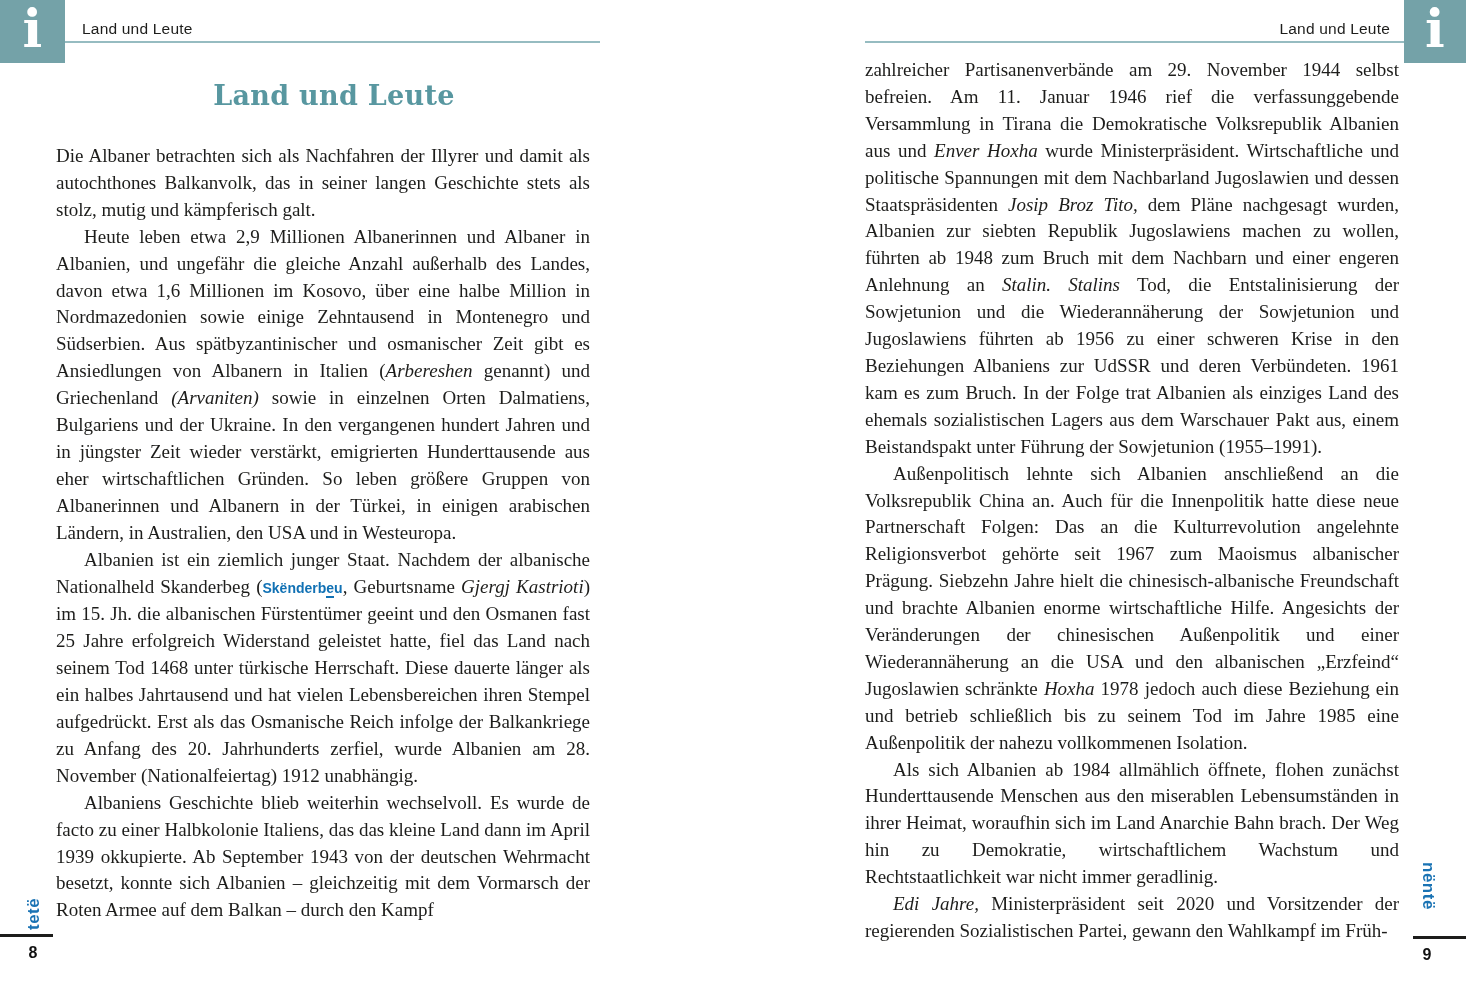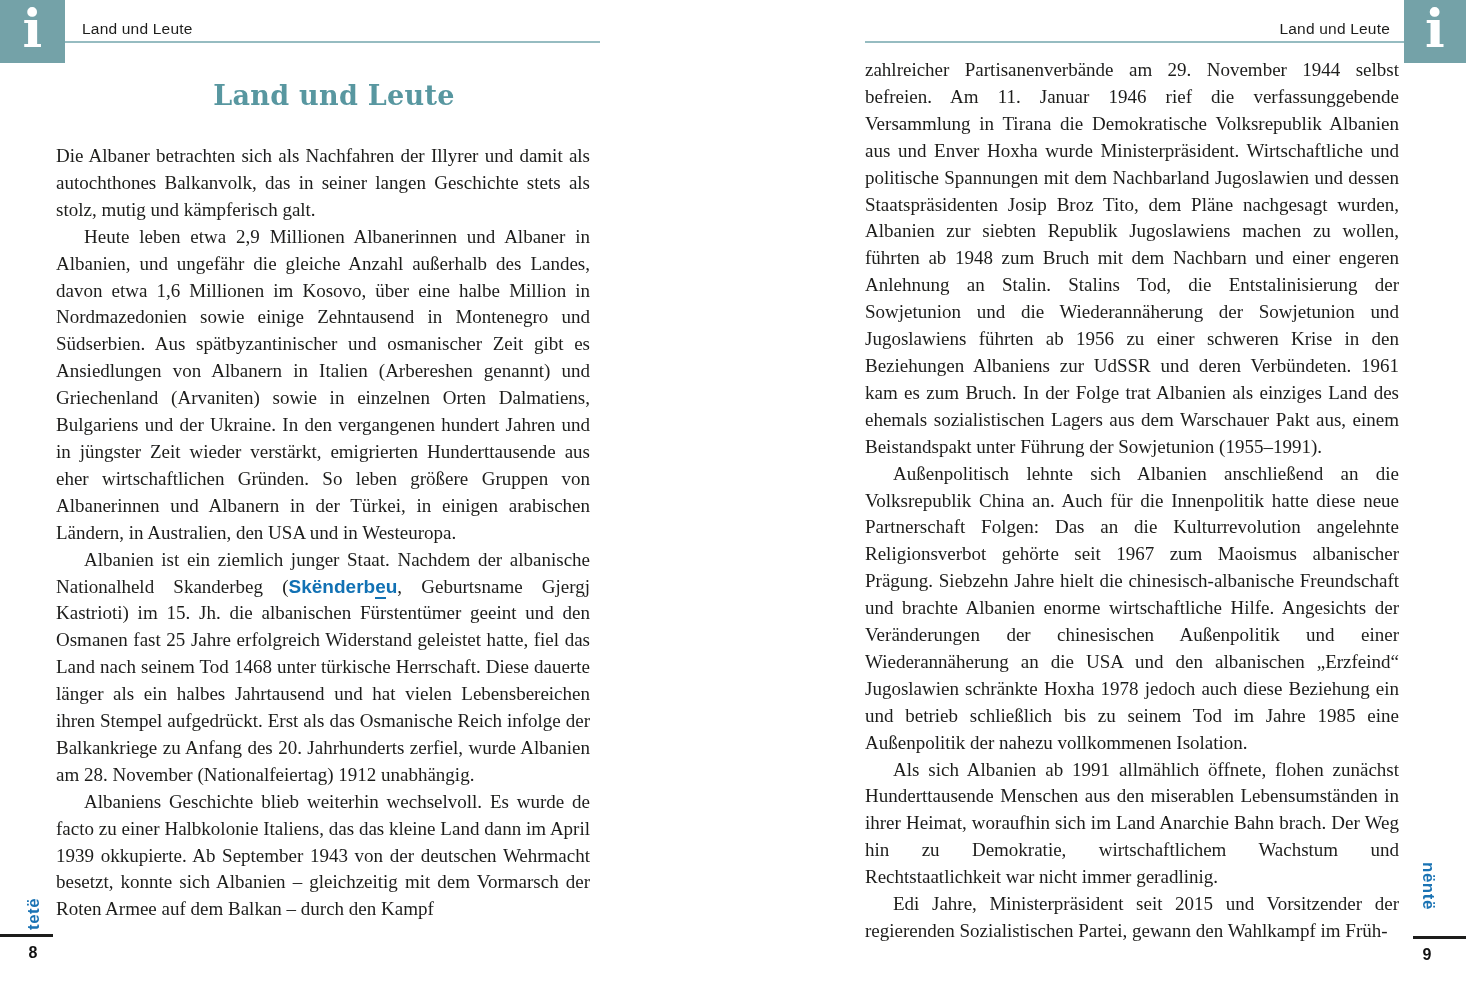--- a/index.html
+++ b/index.html
@@ -32,24 +32,24 @@
   }
   
   .bodycol{
     position:absolute;width:534px;font-size:19px;line-height:26.9px;
     text-align:justify;hyphens:auto;-webkit-hyphens:auto;color:#1d1d1b;
   }
   .bodycol.left{left:56px;top:143px;}
   .bodycol.right{left:865px;top:57px;}
   .para{margin:0;}
   .para.indent{text-indent:28px;}
-  .i{}
+  .i{font-style:italic;}
   .link{
     color:#1171b4;font-weight:bold;
-    font-family:"Liberation Sans", sans-serif;font-size:19px;
+    font-family:"Liberation Sans", sans-serif;font-size:14px;
   }
   .link.u{border-bottom:2.5px solid #1171b4;}
   
   .vert{
     position:absolute;font-family:"Liberation Sans", sans-serif;font-weight:bold;
     font-size:17px;color:#1a73b4;writing-mode:vertical-rl;letter-spacing:.5px;
   }
   .vert.left{left:24px;top:880px;height:50px;transform:rotate(180deg);}
   .vert.right{left:1418px;top:862px;height:58px;}
   .footrule{position:absolute;height:3px;background:#1d1d1b;}
@@ -89,20 +89,20 @@
 <section>
   <div class="runhead right">Land und Leute</div>
   <div class="headrule right"></div>
   <div class="infobox right">
     <span class="infoglyph">i</span>
   </div>
 
   <div class="bodycol right">
       <p class="para"><span>zahlreicher Partisanenverbände am 29. November 1944 selbst befreien. Am 11. Januar 1946 rief die verfassunggebende Versammlung in Tirana die Demokratische Volksrepublik Albanien aus und </span><span class="i">Enver Hoxha</span><span> wurde Ministerpräsident. Wirtschaftliche und politische Spannungen mit dem Nachbarland Jugoslawien und dessen Staatspräsidenten </span><span class="i">Josip Broz Tito,</span><span> dem Pläne nachgesagt wurden, Albanien zur siebten Republik Jugoslawiens machen zu wollen, führten ab 1948 zum Bruch mit dem Nachbarn und einer engeren Anlehnung an </span><span class="i">Stalin. Stalins</span><span> Tod, die Entstalinisierung der Sowjetunion und die Wiederannäherung der Sowjetunion und Jugoslawiens führten ab 1956 zu einer schweren Krise in den Beziehungen Albaniens zur UdSSR und deren Verbündeten. 1961 kam es zum Bruch. In der Folge trat Albanien als einziges Land des ehemals sozialistischen Lagers aus dem Warschauer Pakt aus, einem Beistandspakt unter Führung der Sowjetunion (1955–1991).</span></p>
       <p class="para indent"><span>Außenpolitisch lehnte sich Albanien anschließend an die Volksrepublik China an. Auch für die Innenpolitik hatte diese neue Partnerschaft Folgen: Das an die Kulturrevolution angelehnte Religionsverbot gehörte seit 1967 zum Maoismus albanischer Prägung. Siebzehn Jahre hielt die chinesisch-albanische Freundschaft und brachte Albanien enorme wirtschaftliche Hilfe. Angesichts der Veränderungen der chinesischen Außenpolitik und einer Wiederannäherung an die USA und den albanischen „Erzfeind“ Jugoslawien schränkte </span><span class="i">Hoxha</span><span> 1978 jedoch auch diese Beziehung ein und betrieb schließlich bis zu seinem Tod im Jahre 1985 eine Außenpolitik der nahezu vollkommenen Isolation.</span></p>
-      <p class="para indent"><span>Als sich Albanien ab 1991 allmählich öffnete, flohen zunächst Hunderttausende Menschen aus den miserablen Lebensumständen in ihrer Heimat, woraufhin sich im Land Anarchie Bahn brach. Der Weg hin zu Demokratie, wirtschaftlichem Wachstum und Rechtstaatlichkeit war nicht immer geradlinig.</span></p>
-      <p class="para indent"><span class="i">Edi Jahre,</span><span> Ministerpräsident seit 2015 und Vorsitzender der regierenden Sozialistischen Partei, gewann den Wahlkampf im Früh-</span></p>
+      <p class="para indent"><span>Als sich Albanien ab 1984 allmählich öffnete, flohen zunächst Hunderttausende Menschen aus den miserablen Lebensumständen in ihrer Heimat, woraufhin sich im Land Anarchie Bahn brach. Der Weg hin zu Demokratie, wirtschaftlichem Wachstum und Rechtstaatlichkeit war nicht immer geradlinig.</span></p>
+      <p class="para indent"><span class="i">Edi Jahre,</span><span> Ministerpräsident seit 2020 und Vorsitzender der regierenden Sozialistischen Partei, gewann den Wahlkampf im Früh-</span></p>
     </div>
 
   <span class="vert right">nëntë</span>
   <div class="footrule right"></div>
   <span class="pagenum right">9</span>
 </section>
 
 </body></html>

